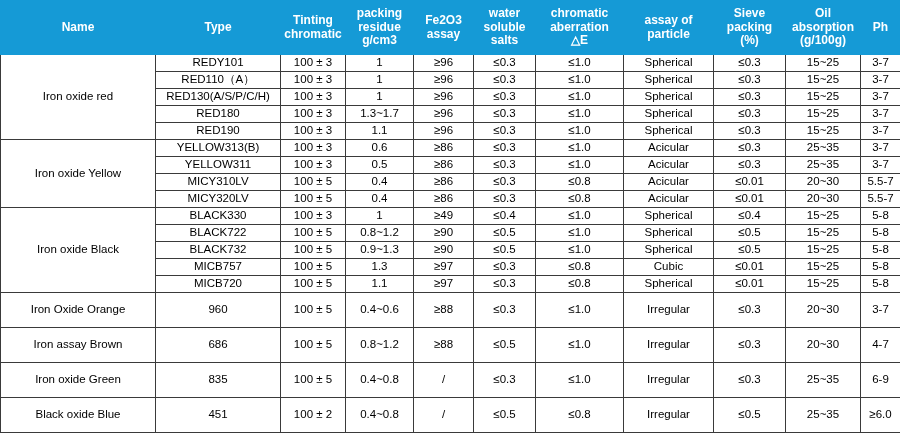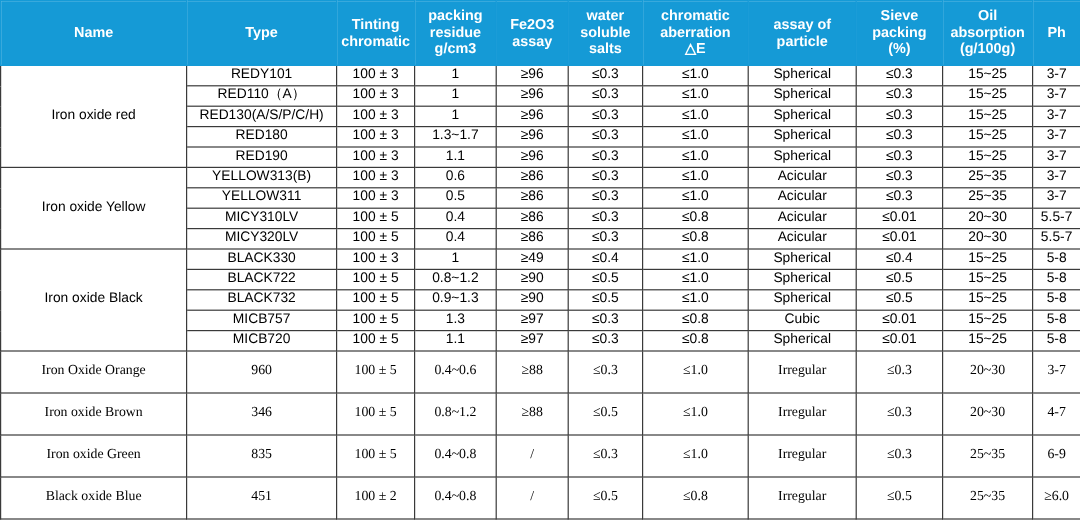--- a/index.html
+++ b/index.html
@@ -48,21 +48,20 @@
   .type-cell {
     text-align: left;
     padding-left: 5px;
     font-size: 11.5px;
   }
   .grp-row td {
     height: 17px;
   }
   .single-row td {
     height: 35px;
-    font-family: Liberation Serif, serif;
   }
   .single-row .name-cell,
   .grp-row .name-cell {
     border-right: 1px solid #3a3a3a;
   }
   
   col.c-name { width: 155px; }
   col.c-type { width: 125px; }
   col.c-tint { width: 65px; }
   col.c-pack { width: 68px; }
@@ -320,22 +319,22 @@
         <td>0.4~0.6</td>
         <td>≥88</td>
         <td>≤0.3</td>
         <td>≤1.0</td>
         <td>Irregular</td>
         <td>≤0.3</td>
         <td>20~30</td>
         <td>3-7</td>
       </tr>
       <tr class="single-row">
-        <td class="name-cell" rowspan="1">Iron oxide Brown</td>
-        <td class="type-cell">346</td>
+        <td class="name-cell" rowspan="1">Iron assay Brown</td>
+        <td class="type-cell">686</td>
         <td>100 ± 5</td>
         <td>0.8~1.2</td>
         <td>≥88</td>
         <td>≤0.5</td>
         <td>≤1.0</td>
         <td>Irregular</td>
         <td>≤0.3</td>
         <td>20~30</td>
         <td>4-7</td>
       </tr>

